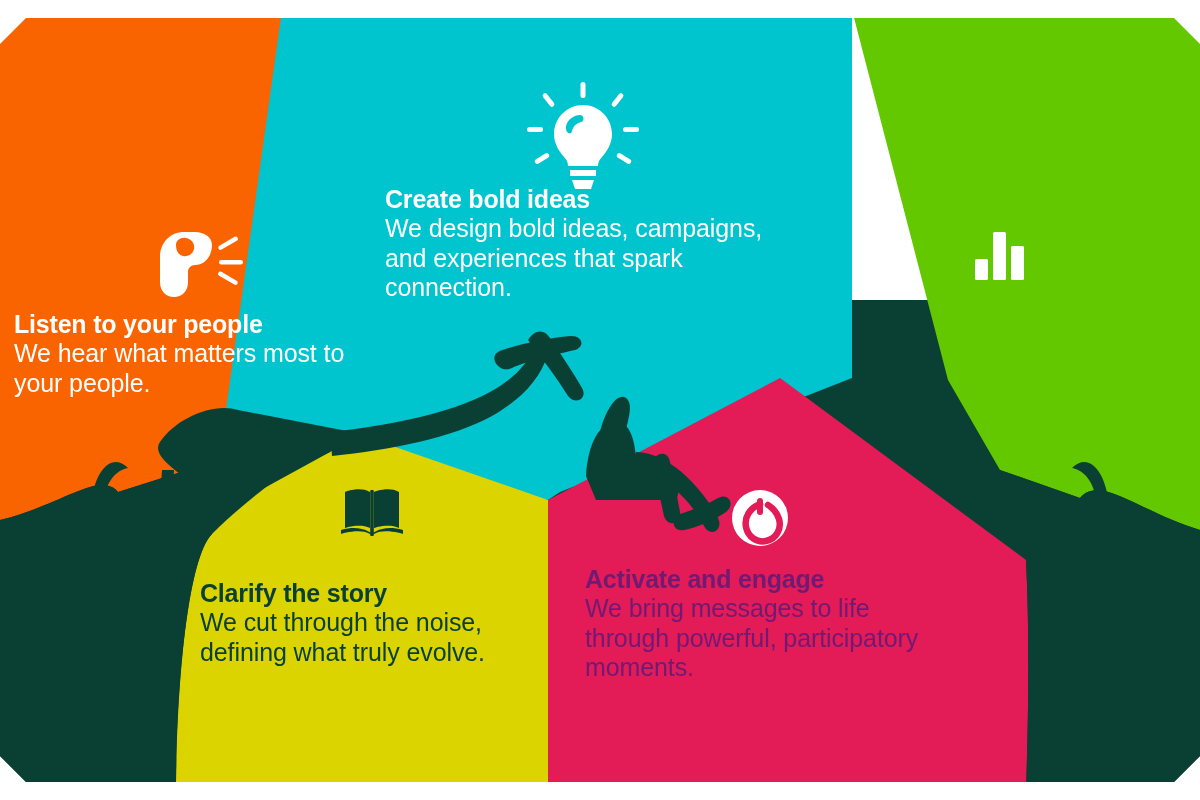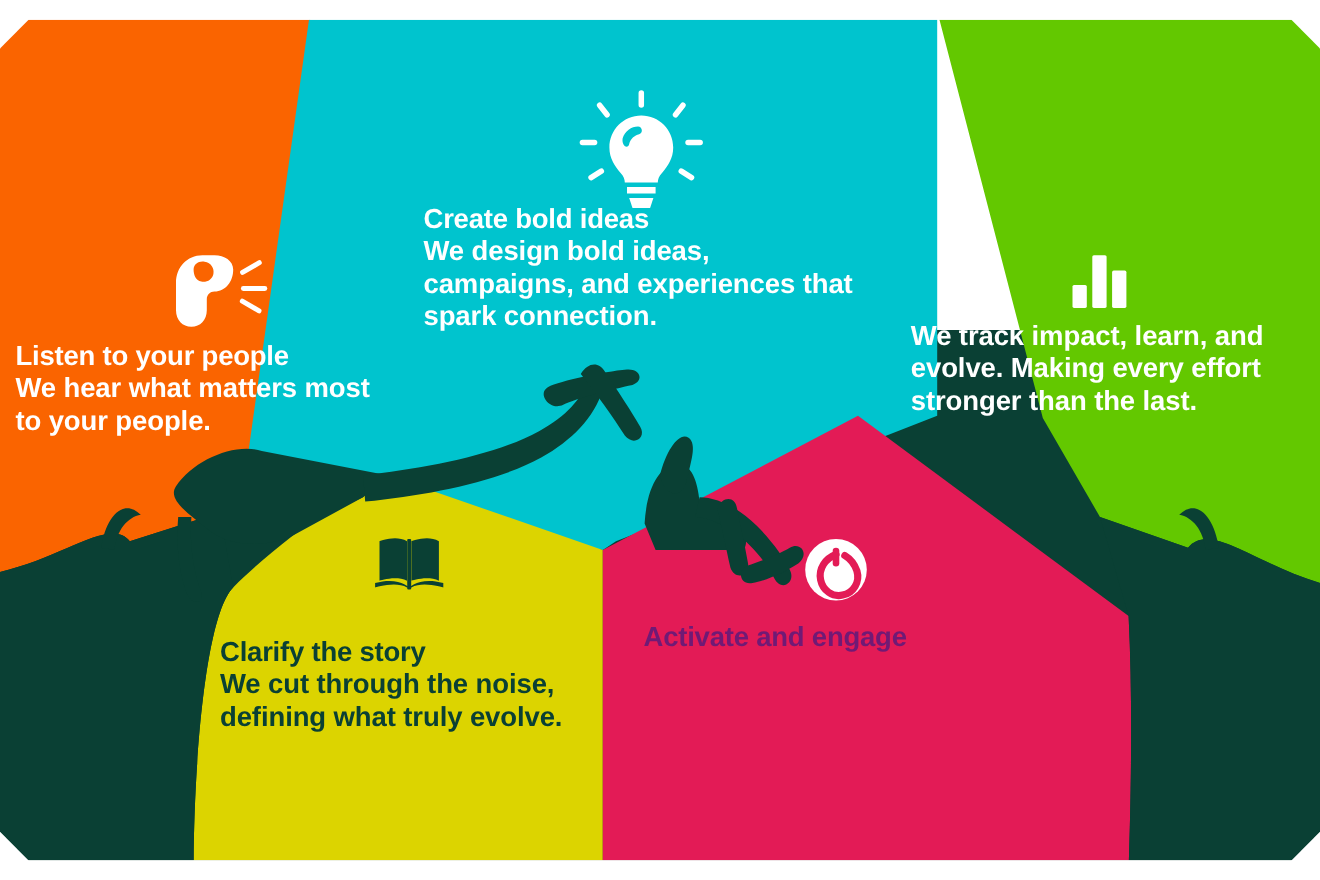--- a/index.html
+++ b/index.html
@@ -32,21 +32,21 @@
     letter-spacing: -0.1px;
   }
   .panel-title {
     display: block;
     font-weight: bold;
     font-size: 25px;
     letter-spacing: -0.2px;
   }
   .panel-body {
     display: block;
-    font-weight: bold;
+    font-weight: normal;
     font-size: 25px;
   }
   
   #txt-listen  { left: 14px;  top: 310px; width: 342px; color: #ffffff; }
   #txt-create  { left: 385px; top: 185px; width: 398px; color: #ffffff; }
   #txt-measure { left: 828px; top: 292px; width: 360px; color: #ffffff; }
   #txt-clarify { left: 200px; top: 557px; width: 348px; color: #0A4034; margin-top: 22px; }
   #txt-activate{ left: 585px; top: 565px; width: 356px; color: #701a75; }
 </style>
 </head>
@@ -224,25 +224,25 @@
     <span class="panel-title">Listen to your people</span>
     <span class="panel-body">We hear what matters most to your people.</span>
   </div>
 
   <div class="panel-text" id="txt-create">
     <span class="panel-title">Create bold ideas</span>
     <span class="panel-body">We design bold ideas, campaigns, and experiences that spark connection.</span>
   </div>
 
   <div class="panel-text" id="txt-measure">
-    <span class="panel-body">We track impact, learn, and evolve. Making every effort stronger than the last.</span>
   </div>
 
   <div class="panel-text" id="txt-clarify">
     <span class="panel-title">Clarify the story</span>
     <span class="panel-body">We cut through the noise, defining what truly evolve.</span>
   </div>
 
   <div class="panel-text" id="txt-activate">
     <span class="panel-title">Activate and engage</span>
+    <span class="panel-body">We bring messages to life through powerful, participatory moments.</span>
   </div>
 
 </div>
 
 </body></html>

